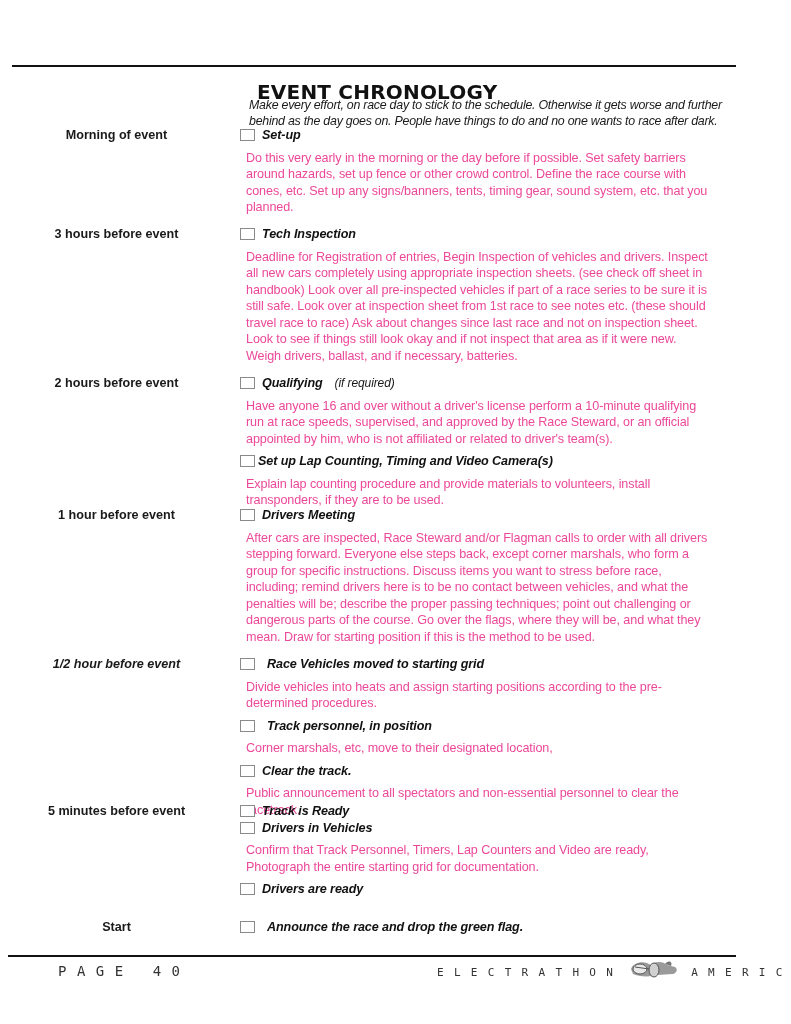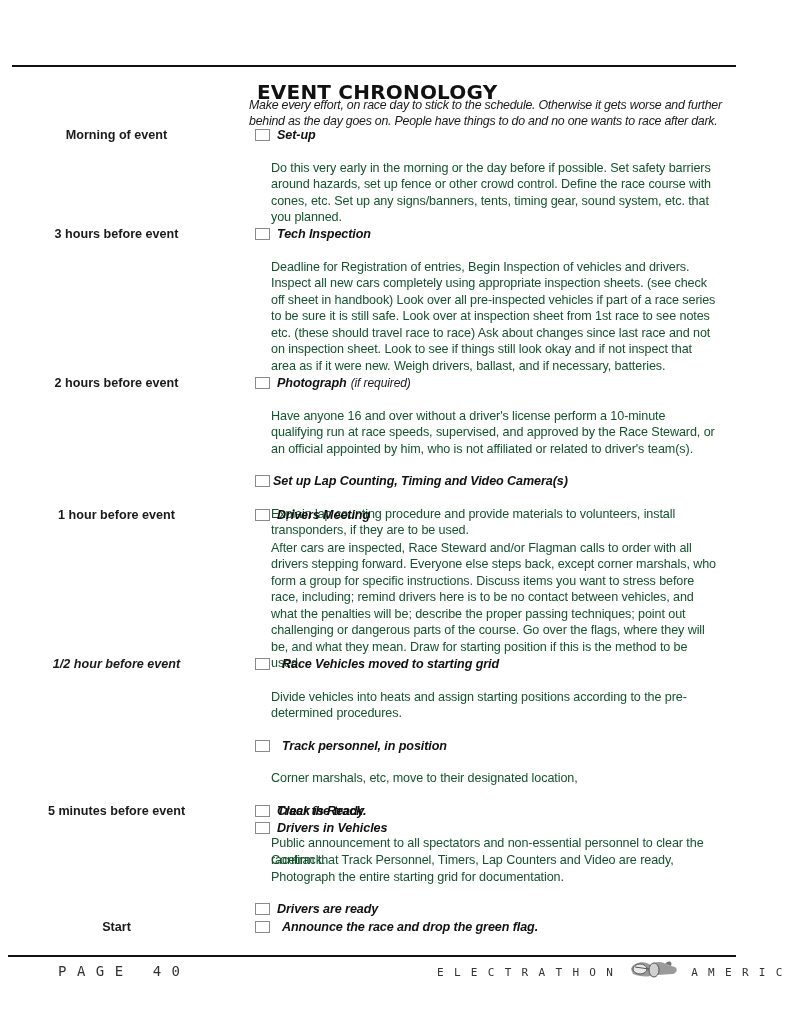--- a/index.html
+++ b/index.html
@@ -57,21 +57,21 @@
     width: 233px;
     text-align: center;
     font-weight: bold;
     font-size: 12.6px;
     line-height: 16px;
     color: #1a1a1a;
   }
   .time-label.italic { font-style: italic; }
   .content {
     position: absolute;
-    left: 255px;
+    left: 240px;
     width: 480px;
     font-size: 12.6px;
     line-height: 16.5px;
     letter-spacing: -0.1px;
   }
   .item-head {
     display: flex;
     align-items: center;
     height: 16.5px;
   }
@@ -90,25 +90,25 @@
   .item-title {
     font-weight: bold;
     font-style: italic;
     font-size: 12.6px;
     color: #111;
   }
   .item-note {
     font-style: italic;
     font-weight: normal;
     font-size: 12px;
-    margin-left: 4px;
+    margin-left: 12px;
   }
   .item-body {
-    margin: 16px;
-    color: #14532d;
+    margin: 6px;
+    color: #ec4899;
   }
 
   .footer-left {
     position: absolute;
     left: 58px;
     top: 963px;
     font-family: "DejaVu Sans Mono", monospace;
     font-size: 14px;
     letter-spacing: 10.5px;
     color: #333;
@@ -160,21 +160,21 @@
     </div>
     <p class="item-body">Deadline for Registration of entries,  Begin Inspection of vehicles and drivers. Inspect all new cars completely using appropriate inspection sheets. (see check off sheet in handbook) Look over all pre-inspected vehicles if part of a race series to be sure it is still safe. Look over at inspection sheet from 1st race to see notes etc. (these should travel race to race) Ask about changes since last race and not on inspection sheet. Look to see if things still look okay and if not inspect that area as if it were new. Weigh drivers, ballast, and if necessary, batteries.</p>
   </div>
 </div>
 
 <div class="section" style="top:375px;">
   <div class="time-label">2 hours before event</div>
   <div class="content">
     <div class="item-head">
       <span class="checkbox"></span>
-      <span class="item-title">Photograph</span>
+      <span class="item-title">Qualifying</span>
       <span class="item-note">(if required)</span>
     </div>
     <p class="item-body">Have anyone 16 and over without a driver's license perform a 10-minute qualifying run at race speeds, supervised, and approved by the Race Steward, or an official appointed by him, who is not affiliated or related to driver's team(s).</p>
     <div class="item-head">
       <span class="checkbox tight"></span>
       <span class="item-title">Set up Lap Counting, Timing and Video Camera(s)</span>
     </div>
     <p class="item-body">Explain lap counting procedure and provide materials to volunteers, install transponders, if they are to be used.</p>
   </div>
 </div>

